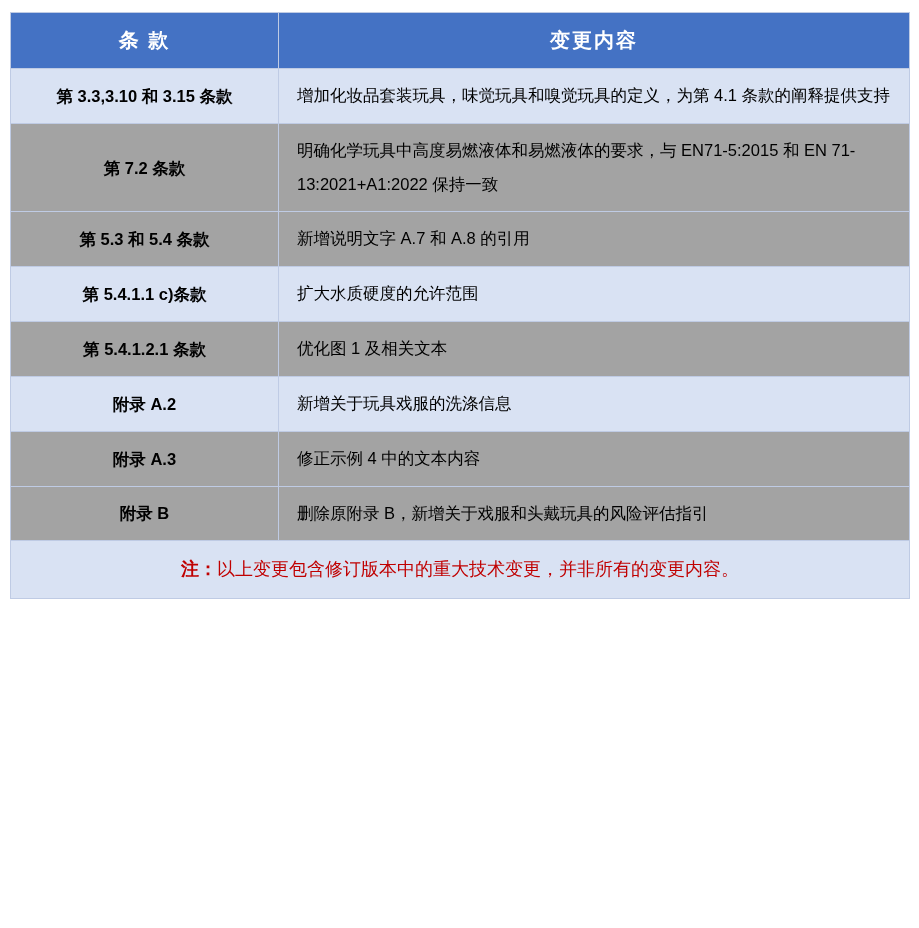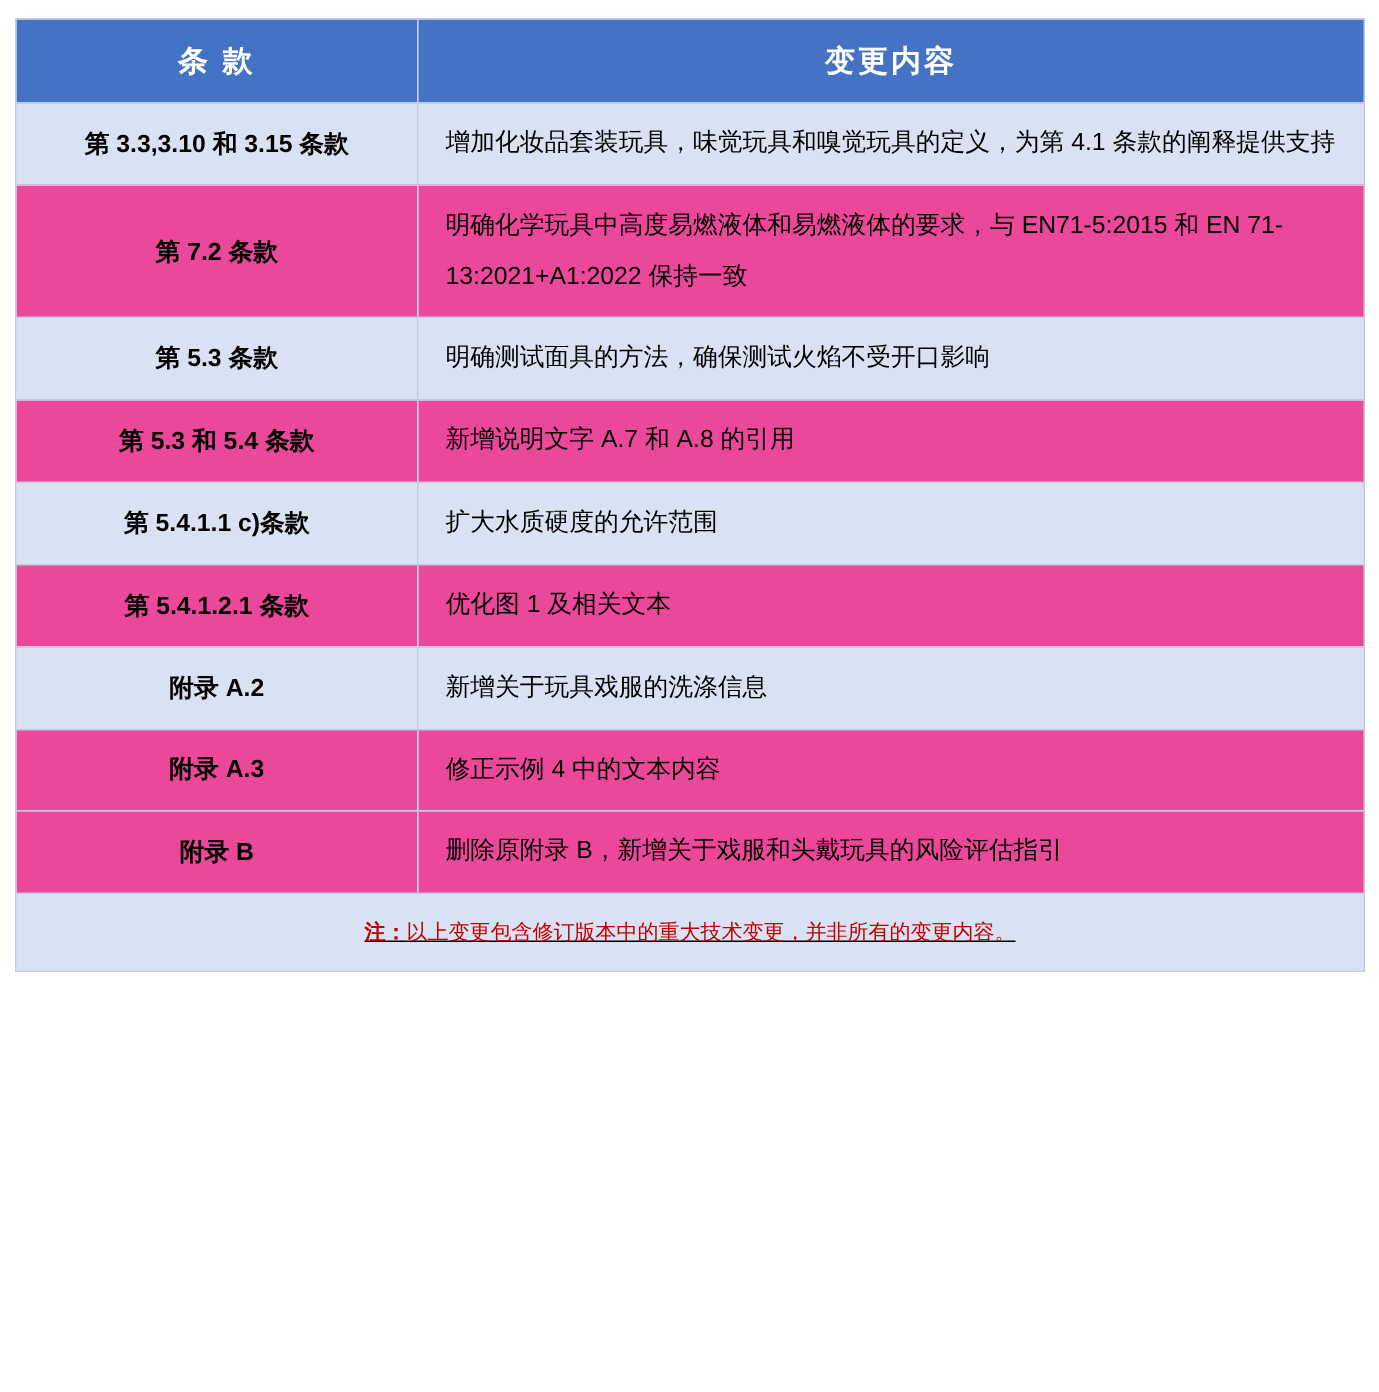--- a/index.html
+++ b/index.html
@@ -49,29 +49,28 @@
     font-weight: bold;
     padding: 4px 6px;
     line-height: 1.7;
   }
   td.detail {
     text-align: left;
     padding: 10px 18px;
     line-height: 2.05;
   }
   tr.shade td { background: #d9e2f3; }
-  tr.plain td { background: #ec4899; }
+  tr.plain td { background: #a3a3a3; }
 
   tr.note td {
     background: #d9e2f3;
     text-align: center;
-    font-size: 14px;
+    font-size: 18px;
     padding: 14px 18px;
     line-height: 1.6;
-    text-decoration: underline;
   }
   .note-label {
     color: #c00000;
     font-weight: bold;
   }
   .note-text { color: #c00000; }
 </style>
 </head>
 <body>
 
@@ -88,24 +87,20 @@
       </tr>
     </thead>
     <tbody>
       <tr class="shade">
         <td class="clause">第 3.3,3.10 和 3.15 条款</td>
         <td class="detail">增加化妆品套装玩具，味觉玩具和嗅觉玩具的定义，为第 4.1 条款的阐释提供支持</td>
       </tr>
       <tr class="plain">
         <td class="clause">第 7.2 条款</td>
         <td class="detail">明确化学玩具中高度易燃液体和易燃液体的要求，与 EN71-5:2015 和 EN 71-13:2021+A1:2022 保持一致</td>
-      </tr>
-      <tr class="shade">
-        <td class="clause">第 5.3 条款</td>
-        <td class="detail">明确测试面具的方法，确保测试火焰不受开口影响</td>
       </tr>
       <tr class="plain">
         <td class="clause">第 5.3 和 5.4 条款</td>
         <td class="detail">新增说明文字 A.7 和 A.8 的引用</td>
       </tr>
       <tr class="shade">
         <td class="clause">第 5.4.1.1 c)条款</td>
         <td class="detail">扩大水质硬度的允许范围</td>
       </tr>
       <tr class="plain">

